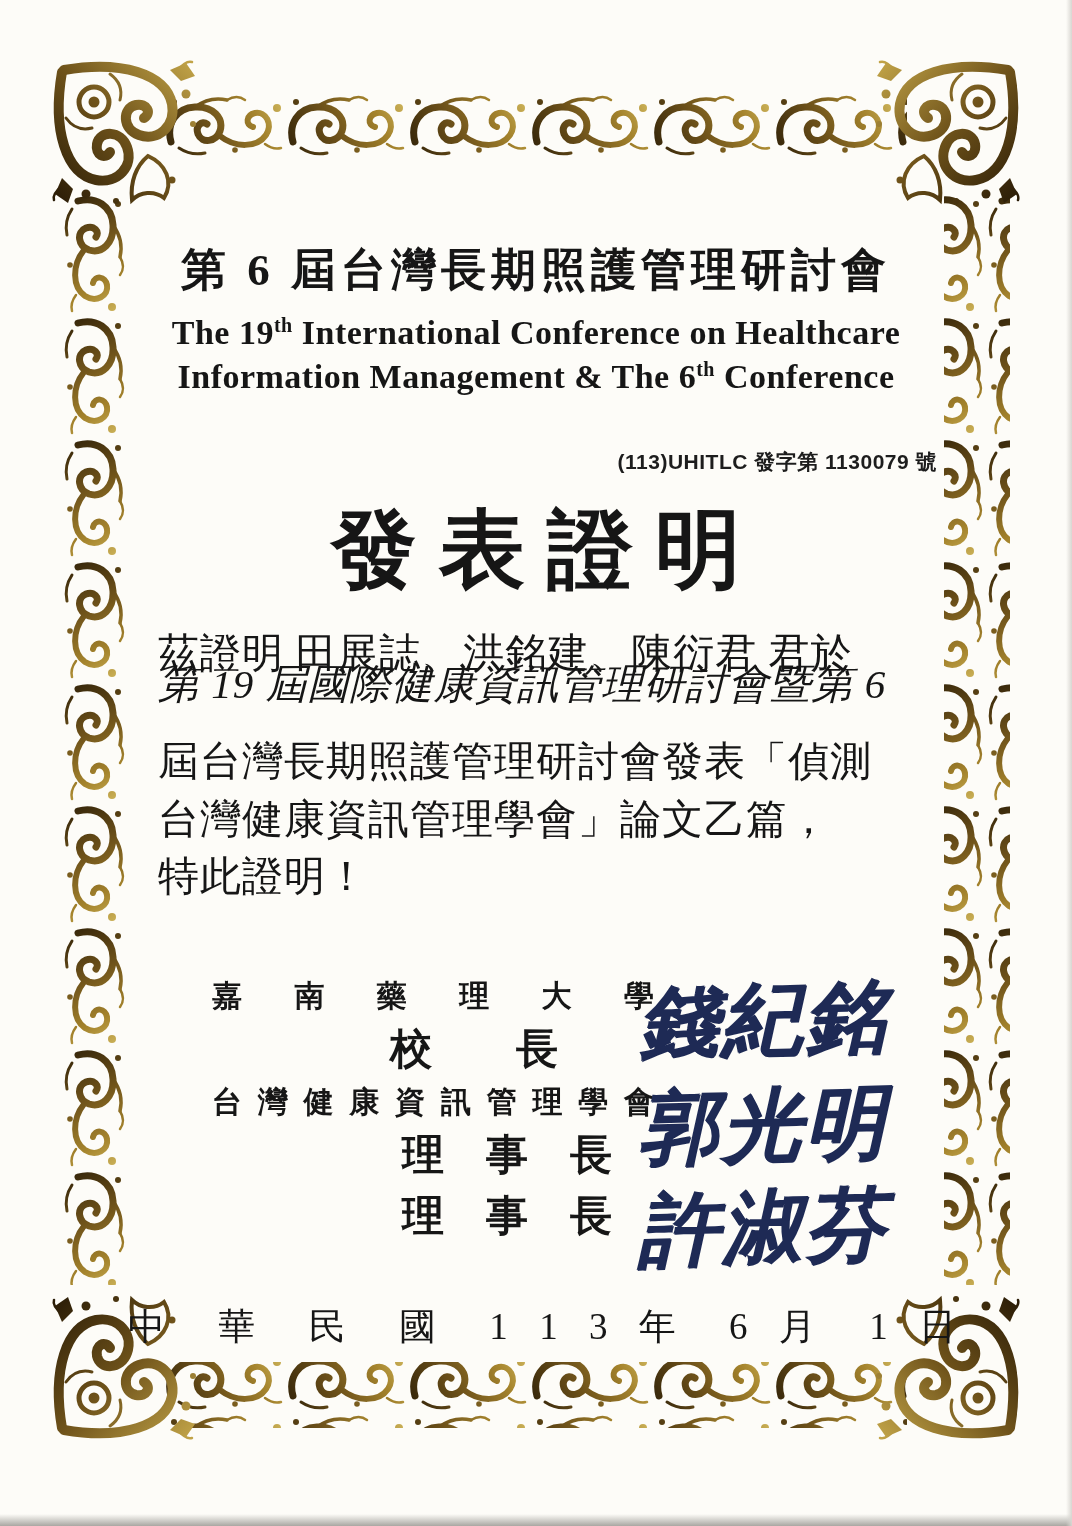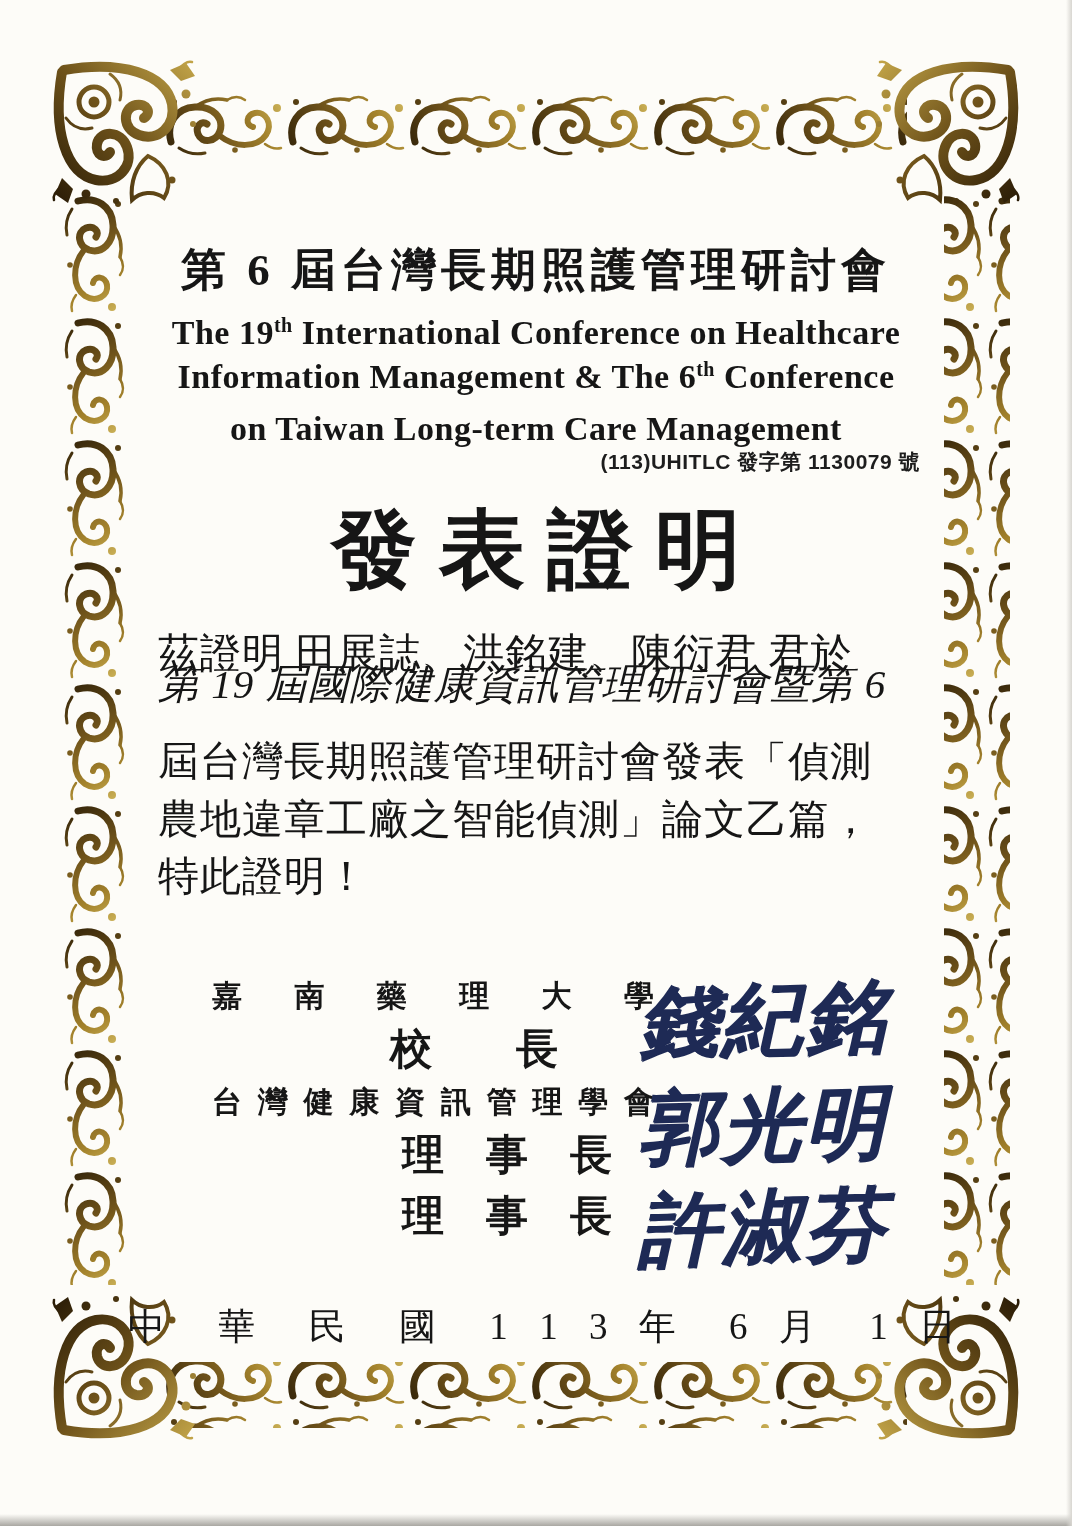--- a/index.html
+++ b/index.html
@@ -29,21 +29,21 @@
   .en-title{
     left:0;width:1072px;text-align:center;
     font-size:34px;font-weight:bold;letter-spacing:.5px;
     white-space:nowrap;
   }
   .en-title sup{font-size:20px;vertical-align:super;line-height:0;}
   .ref-line{
     left:0;width:920px;text-align:right;
     font-family:"Liberation Sans","DejaVu Sans",sans-serif;
     font-size:21px;font-weight:bold;color:#1d1d1d;
-    letter-spacing:.5px;white-space:nowrap;
+    letter-spacing:.5px;white-space:nowrap;padding-left:17px;
   }
   .main-heading{
     left:0;width:1072px;text-align:center;
     font-size:86px;font-weight:600;
     letter-spacing:22px;text-indent:22px;
     white-space:nowrap;
   }
   .body-line{
     left:158px;width:800px;
     font-size:41px;font-weight:500;
@@ -158,30 +158,29 @@
   </svg>
 
   <div class="content">
 
     <div class="abs zh-title ink" style="top:240px;">第 6 屆台灣長期照護管理研討會</div>
 
     <div class="abs en-title ink" style="top:314px;"><span>The 19</span><sup>th</sup><span> International Conference on Healthcare</span></div>
 
     <div class="abs en-title ink" style="top:358px;"><span>Information Management &amp; The 6</span><sup>th</sup><span> Conference</span></div>
 
-    <div class="abs en-title ink" style="top:410px;">on Taiwan Long-term Care Management</div>
 
     <div class="abs ref-line" style="top:448px;">(113)UHITLC 發字第 1130079 號</div>
 
     <div class="abs main-heading ink" style="top:492px;">發表證明</div>
 
     <div class="abs body-line ink" style="top:626px;">茲證明  田展誌、洪銘建、陳衍君  君於</div>
     <div class="abs body-line ink" style="top:657px;font-style:italic;">第 19 屆國際健康資訊管理研討會暨第 6</div>
     <div class="abs body-line ink" style="top:734px;">屆台灣長期照護管理研討會發表「偵測</div>
-    <div class="abs body-line ink" style="top:792px;">農地違章工廠之智能偵測」論文乙篇，</div>
+    <div class="abs body-line ink" style="top:792px;">台灣健康資訊管理學會」論文乙篇，</div>
     <div class="abs body-line ink" style="top:849px;">特此證明！</div>
 
     <div class="abs org-block" style="top:976px;">
       <div class="org-name ink">嘉　南　藥　理　大　學</div>
       <div class="org-role ink role-pad1">校　　長</div>
     </div>
     <div class="abs signature" style="top:966px;">錢紀銘</div>
 
     <div class="abs org-block" style="top:1082px;">
       <div class="org-name ink">台灣健康資訊管理學會</div>

